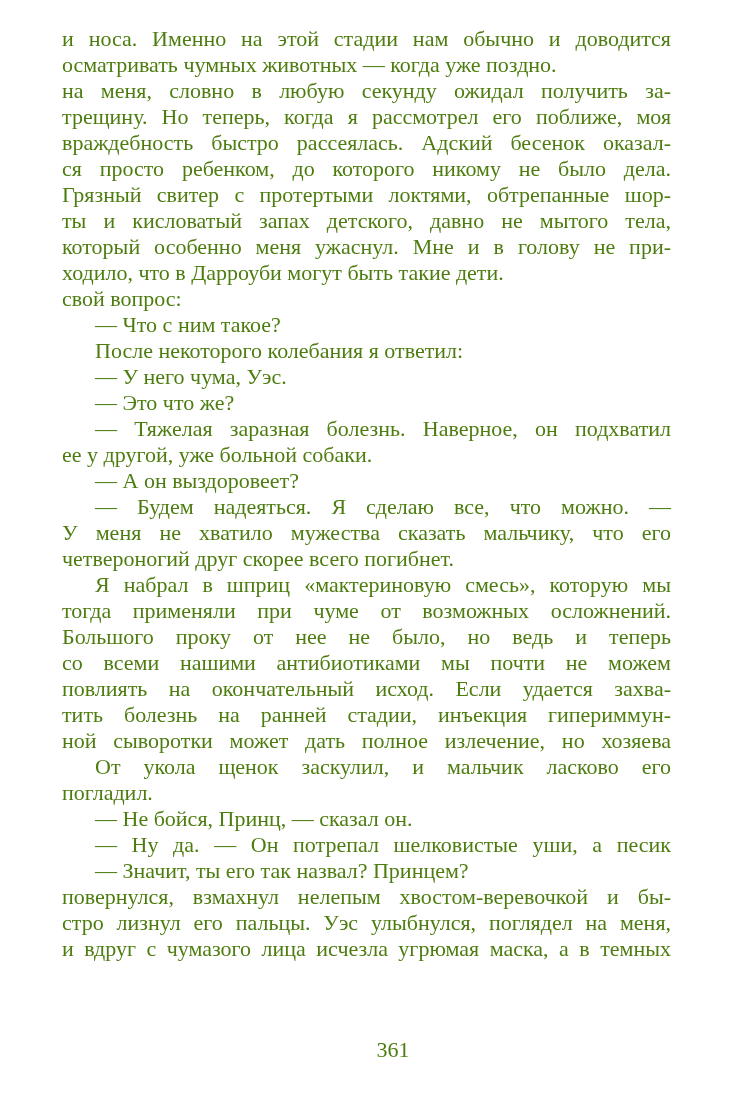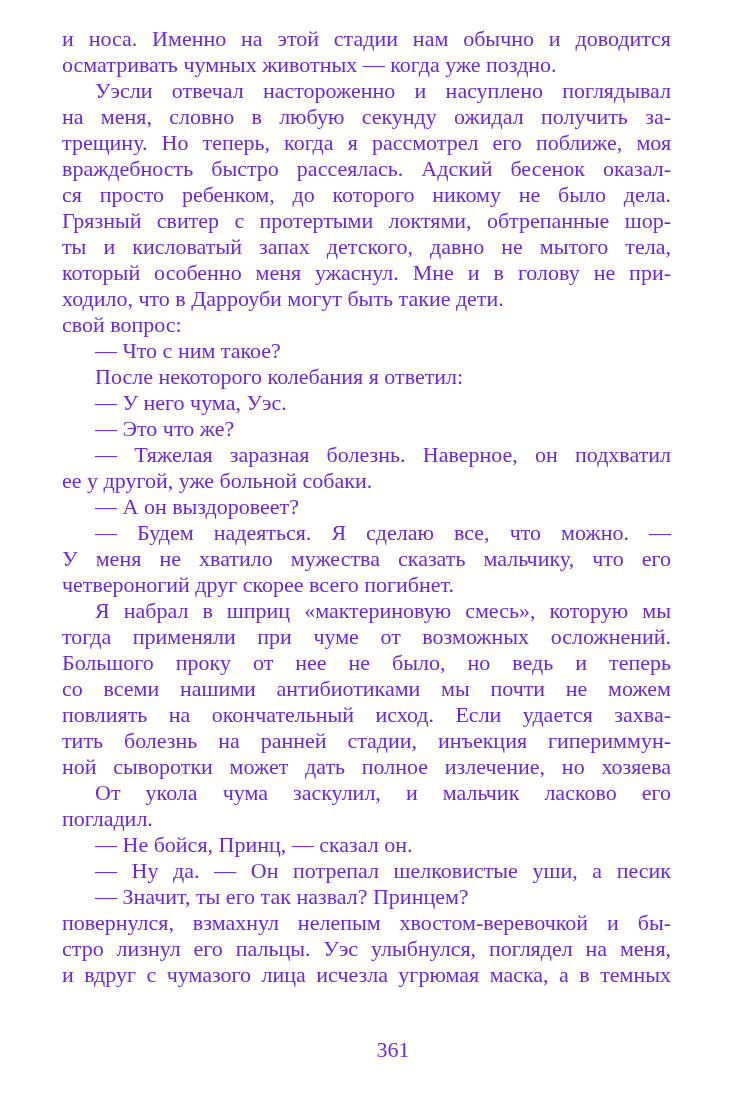--- a/index.html
+++ b/index.html
@@ -6,21 +6,21 @@
     margin: 0;
     padding: 0;
     background: #ffffff;
   }
   .page {
     position: relative;
     width: 732px;
     height: 1105px;
     background: #ffffff;
     font-family: "Liberation Serif", "DejaVu Serif", serif;
-    color: #6d28d9;
+    color: #4d7c0f;
     overflow: hidden;
   }
   .text-block {
     position: absolute;
     left: 62px;
     top: 26px;
     width: 609px;
   }
   .line {
     font-size: 22px;
@@ -52,21 +52,20 @@
     padding-left: 27px;
   }
 </style>
 </head>
 <body>
 
 <div class="page">
   <div class="text-block">
       <div class="line just">и носа. Именно на этой стадии нам обычно и доводится</div>
       <div class="line plain">осматривать чумных животных — когда уже поздно.</div>
-      <div class="line just indent">Уэсли отвечал настороженно и насуплено поглядывал</div>
       <div class="line just">на меня, словно в любую секунду ожидал получить за-</div>
       <div class="line just">трещину. Но теперь, когда я рассмотрел его поближе, моя</div>
       <div class="line just">враждебность быстро рассеялась. Адский бесенок оказал-</div>
       <div class="line just">ся просто ребенком, до которого никому не было дела.</div>
       <div class="line just">Грязный свитер с протертыми локтями, обтрепанные шор-</div>
       <div class="line just">ты и кисловатый запах детского, давно не мытого тела,</div>
       <div class="line just">который особенно меня ужаснул. Мне и в голову не при-</div>
       <div class="line plain">ходило, что в Дарроуби могут быть такие дети.</div>
       <div class="line plain">свой вопрос:</div>
       <div class="line plain indent">— Что с ним такое?</div>
@@ -79,21 +78,21 @@
       <div class="line just indent">— Будем надеяться. Я сделаю все, что можно. —</div>
       <div class="line just">У меня не хватило мужества сказать мальчику, что его</div>
       <div class="line plain">четвероногий друг скорее всего погибнет.</div>
       <div class="line just indent">Я набрал в шприц «мактериновую смесь», которую мы</div>
       <div class="line just">тогда применяли при чуме от возможных осложнений.</div>
       <div class="line just">Большого проку от нее не было, но ведь и теперь</div>
       <div class="line just">со всеми нашими антибиотиками мы почти не можем</div>
       <div class="line just">повлиять на окончательный исход. Если удается захва-</div>
       <div class="line just">тить болезнь на ранней стадии, инъекция гипериммун-</div>
       <div class="line just">ной сыворотки может дать полное излечение, но хозяева</div>
-      <div class="line just indent">От укола чума заскулил, и мальчик ласково его</div>
+      <div class="line just indent">От укола щенок заскулил, и мальчик ласково его</div>
       <div class="line plain">погладил.</div>
       <div class="line plain indent">— Не бойся, Принц, — сказал он.</div>
       <div class="line just indent">— Ну да. — Он потрепал шелковистые уши, а песик</div>
       <div class="line plain indent">— Значит, ты его так назвал? Принцем?</div>
       <div class="line just">повернулся, взмахнул нелепым хвостом-веревочкой и бы-</div>
       <div class="line just">стро лизнул его пальцы. Уэс улыбнулся, поглядел на меня,</div>
       <div class="line just">и вдруг с чумазого лица исчезла угрюмая маска, а в темных</div>
     </div>
   <div class="page-number">361</div>
 </div>

